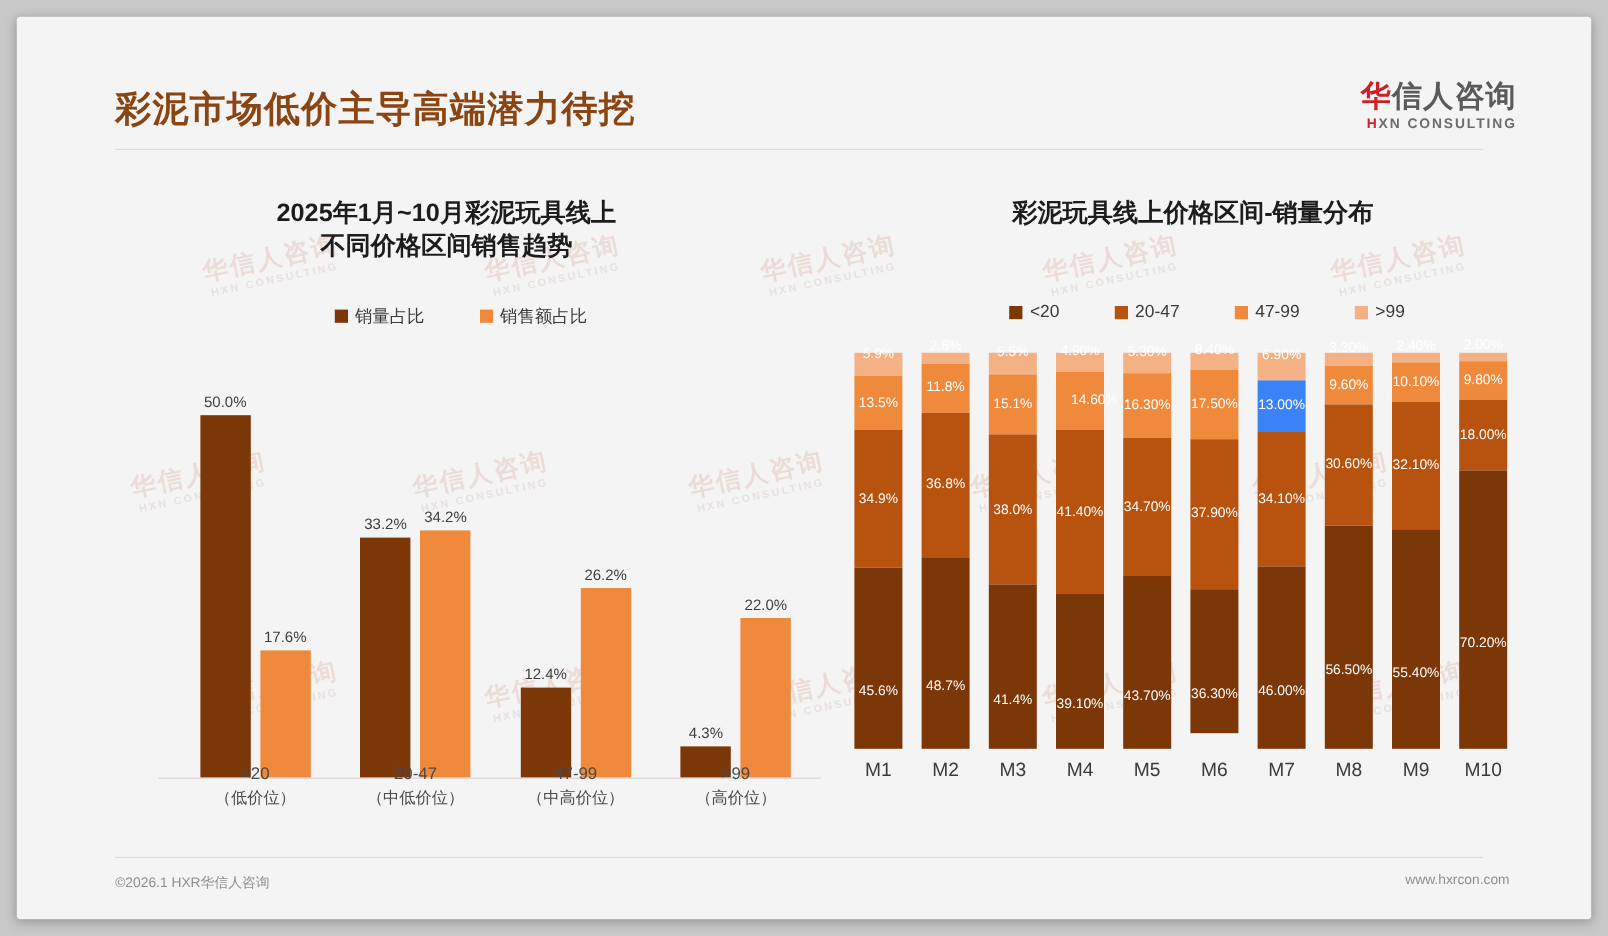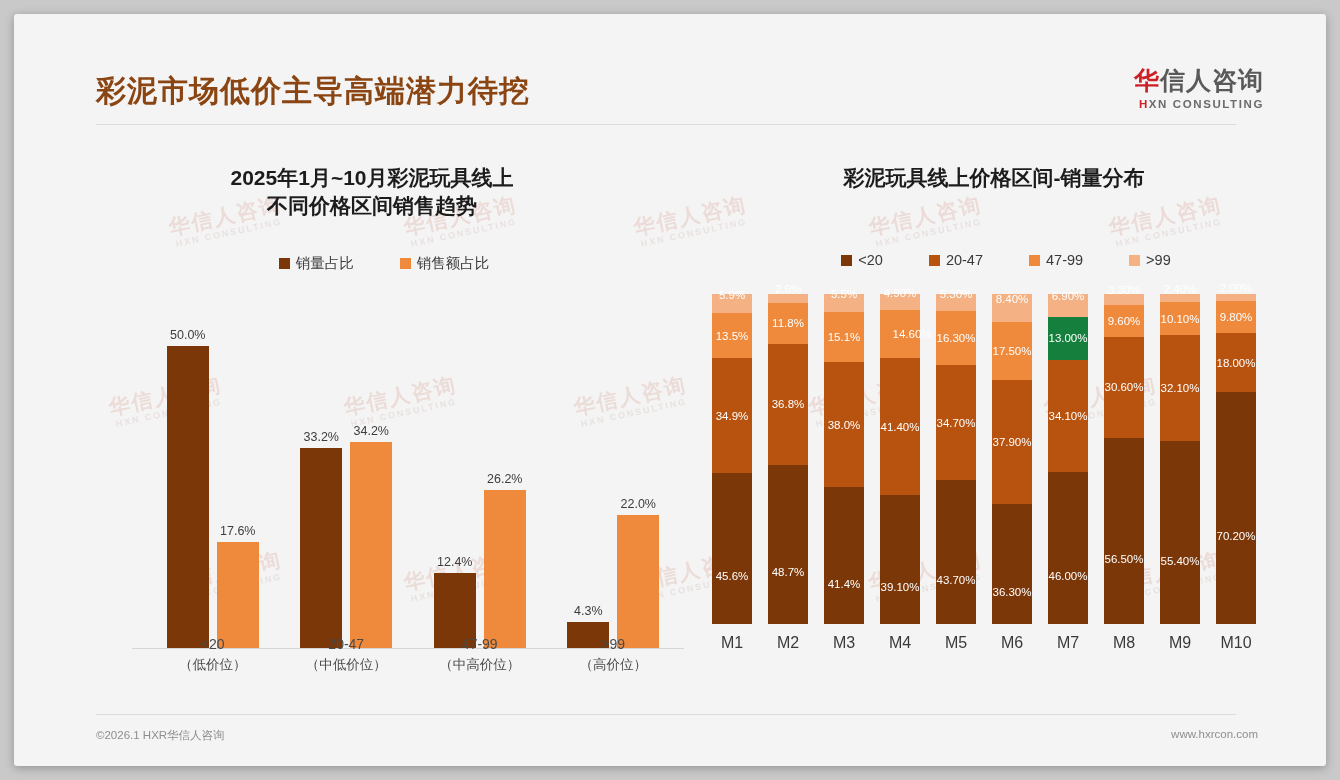--- a/index.html
+++ b/index.html
@@ -354,40 +354,40 @@
             <div class="seg" style="height: 114.51px; background: rgb(184, 83, 15);">
               <span>34.70%</span>
             </div>
             <div class="seg" style="height: 144.21px; background: rgb(123, 55, 8); text-align: right;">
               <span style="position: relative; top: 28px;">43.70%</span>
             </div>
           </div>
         </div>
         <div class="stack-col">
           <div class="stack">
-            <div class="seg" style="height: 28px; background: rgb(243, 177, 132);">
+            <div class="seg" style="height: 14px; background: rgb(243, 177, 132);">
               <span style="position: relative; top: -9px;">8.40%</span>
             </div>
             <div class="seg" style="height: 57.75px; background: rgb(239, 138, 60);">
               <span>17.50%</span>
             </div>
             <div class="seg" style="height: 125.07px; background: rgb(184, 83, 15);">
               <span>37.90%</span>
             </div>
             <div class="seg" style="height: 119.79px; background: rgb(123, 55, 8);">
               <span style="position: relative; top: 28px;">36.30%</span>
             </div>
           </div>
         </div>
         <div class="stack-col">
           <div class="stack">
             <div class="seg" style="height: 22.77px; background: rgb(243, 177, 132);">
               <span style="position: relative; top: -9px;">6.90%</span>
             </div>
-            <div class="seg" style="height: 42.9px; background: #15803d;">
+            <div class="seg" style="height: 42.9px; background: #3b82f6;">
               <span>13.00%</span>
             </div>
             <div class="seg" style="height: 112.53px; background: rgb(184, 83, 15);">
               <span>34.10%</span>
             </div>
             <div class="seg" style="height: 151.8px; background: rgb(123, 55, 8);">
               <span style="position: relative; top: 28px;">46.00%</span>
             </div>
           </div>
         </div>

